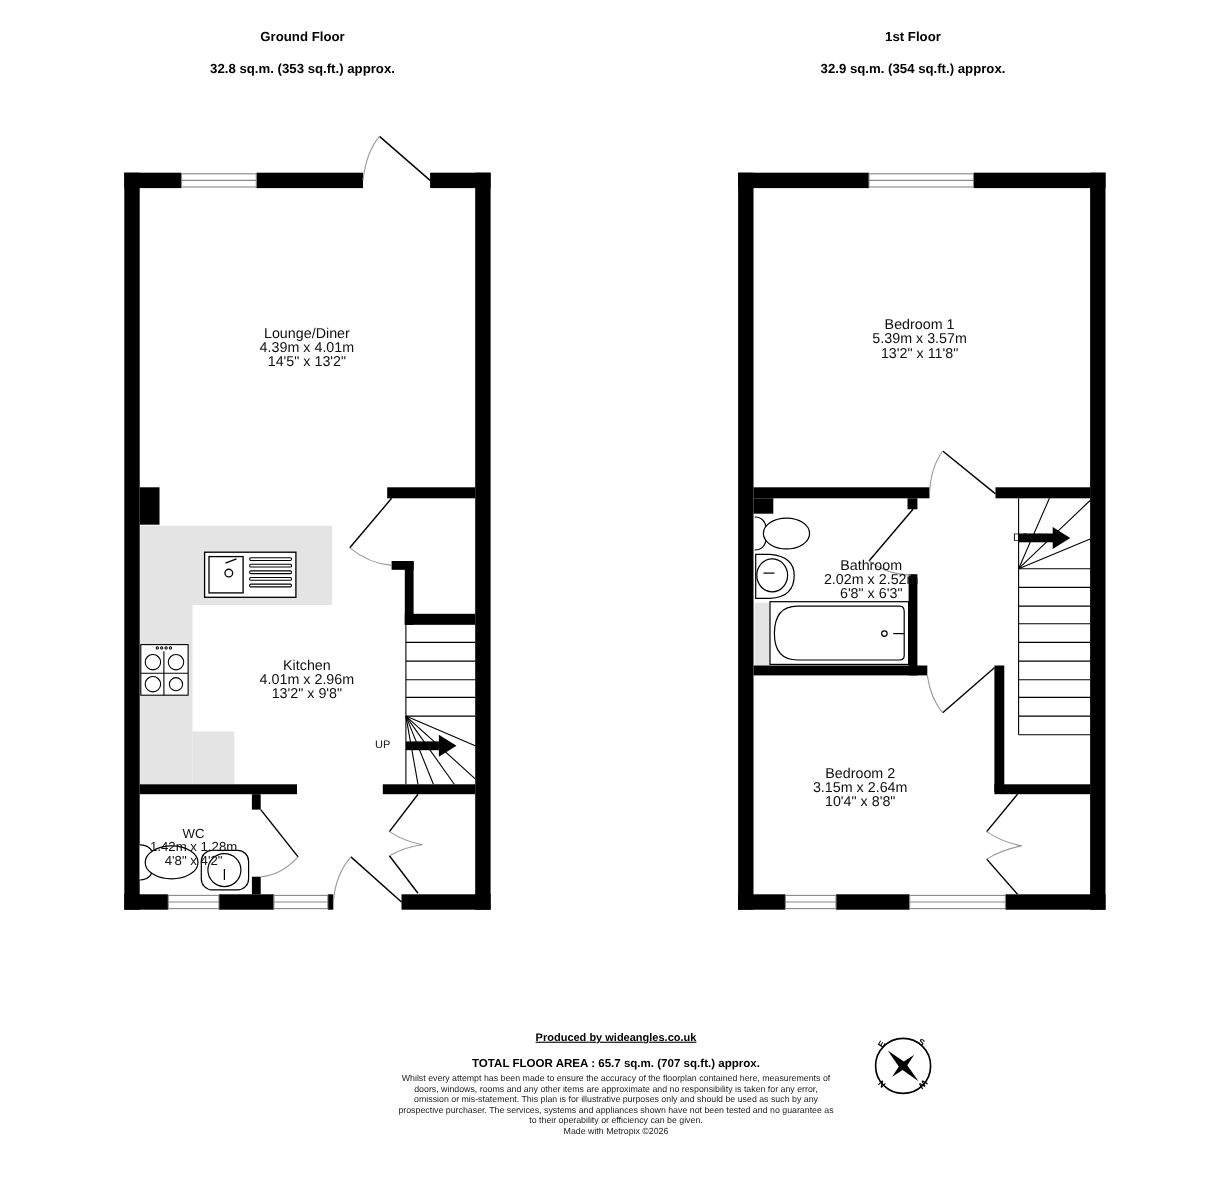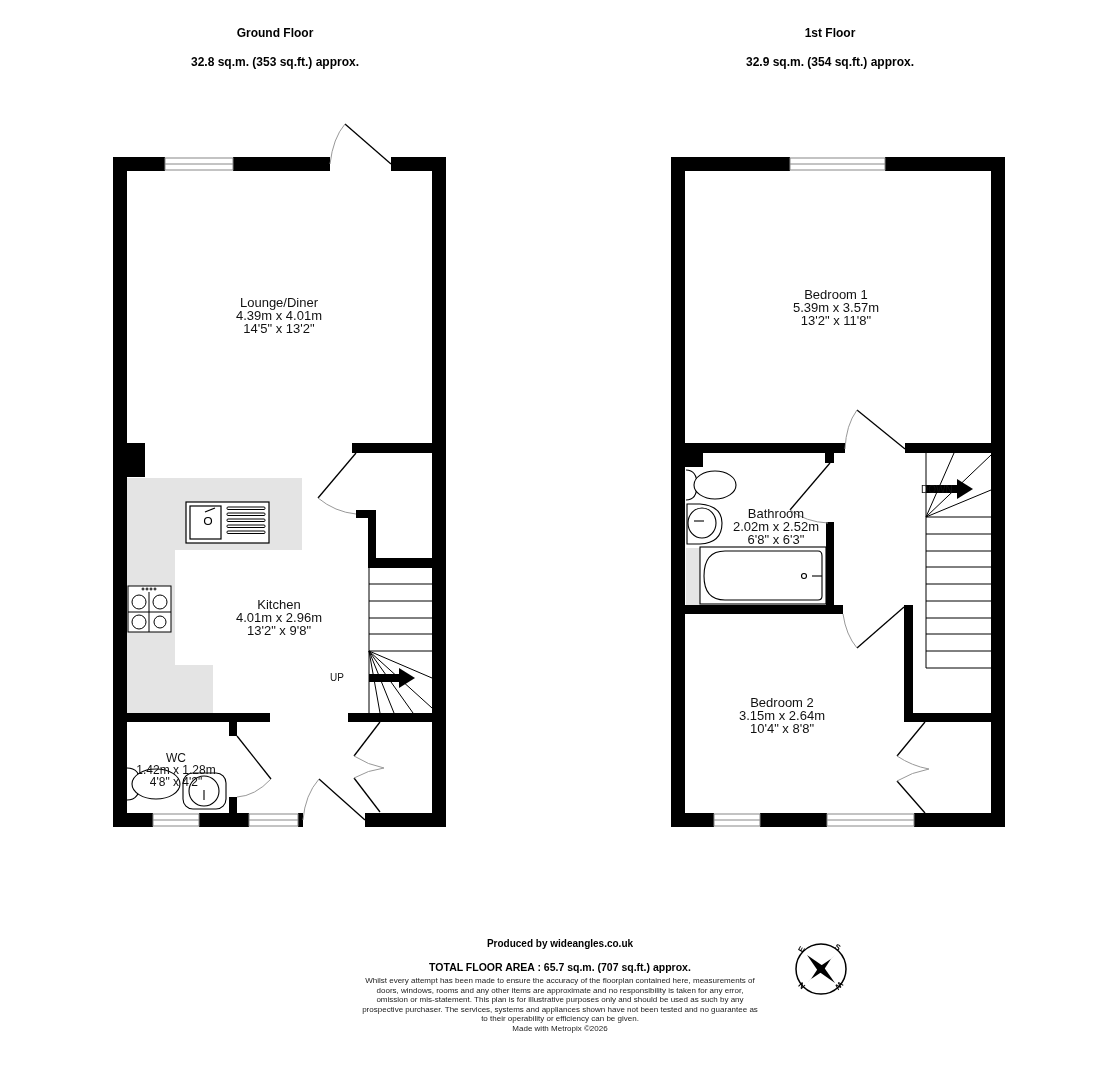--- a/index.html
+++ b/index.html
@@ -5,21 +5,21 @@
   html,body{margin:0;padding:0;background:#fff;}
   body{width:1117px;height:1080px;position:relative;overflow:hidden;font-family:"Liberation Sans",sans-serif;color:#000;}
   .floor-head{position:absolute;text-align:center;font-weight:bold;font-size:12px;line-height:13px;}
   .floor-head .name{display:block;}
   .floor-head .area{display:block;margin-top:16px;}
   svg.plan{position:absolute;left:0;top:0;}
   .room-label{position:absolute;text-align:center;font-size:13px;line-height:13px;color:#111;white-space:nowrap;transform:translateX(-50%);}
   .room-label span{display:block;}
   .stair-label{position:absolute;font-size:10px;color:#111;}
   .footer{position:absolute;left:360px;width:400px;text-align:center;}
-  .produced{top:938px;font-weight:bold;font-size:10px;}
+  .produced{top:938px;font-weight:bold;font-size:10px;text-decoration:underline;}
   .total{top:961px;font-weight:bold;font-size:10.5px;}
   .disclaimer{top:976px;font-size:8px;line-height:9.6px;color:#222;}
   .compass{position:absolute;left:793px;top:941px;width:56px;height:56px;}
   .compass .lbl{position:absolute;font-size:8px;font-weight:bold;}
 </style>
 </head>
 <body>
 
 <div class="floor-head" style="left:150px;top:27px;width:250px;">
   <span class="name">Ground Floor</span>
@@ -255,28 +255,28 @@
 <div class="room-label" style="left:279px;top:598px;">
   <span>Kitchen</span>
   <span>4.01m  x 2.96m</span>
   <span>13'2"  x 9'8"</span>
 </div>
 <div class="room-label" style="left:176px;top:752px;font-size:12px;line-height:12px;">
   <span>WC</span>
   <span>1.42m  x 1.28m</span>
   <span>4'8"  x 4'2"</span>
 </div>
-<div class="stair-label" style="left:330px;top:672px;">UP</div>
+<div class="stair-label" style="left:341px;top:672px;">UP</div>
 
 <div class="room-label" style="left:836px;top:288px;">
   <span>Bedroom 1</span>
   <span>5.39m  x 3.57m</span>
   <span>13'2"  x 11'8"</span>
 </div>
-<div class="room-label" style="left:776px;top:507px;">
+<div class="room-label" style="left:792px;top:507px;">
   <span>Bathroom</span>
   <span>2.02m  x 2.52m</span>
   <span>6'8"  x 6'3"</span>
 </div>
 <div class="room-label" style="left:782px;top:696px;">
   <span>Bedroom 2</span>
   <span>3.15m  x 2.64m</span>
   <span>10'4"  x 8'8"</span>
 </div>
 <div class="stair-label" style="left:889px;top:484px;padding-left:32px;">DOWN</div>

